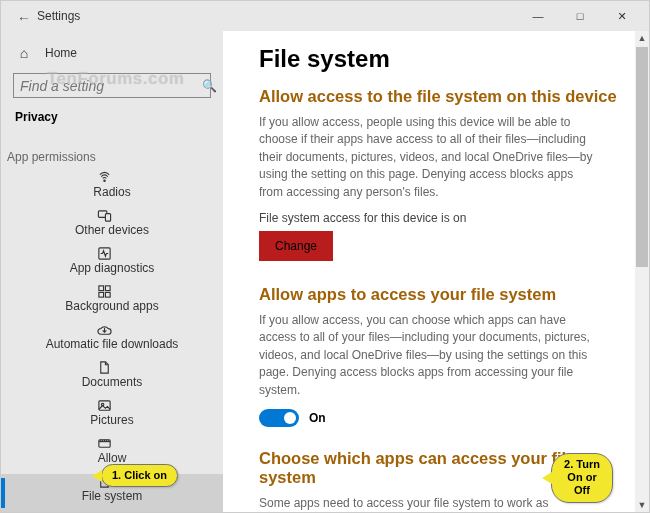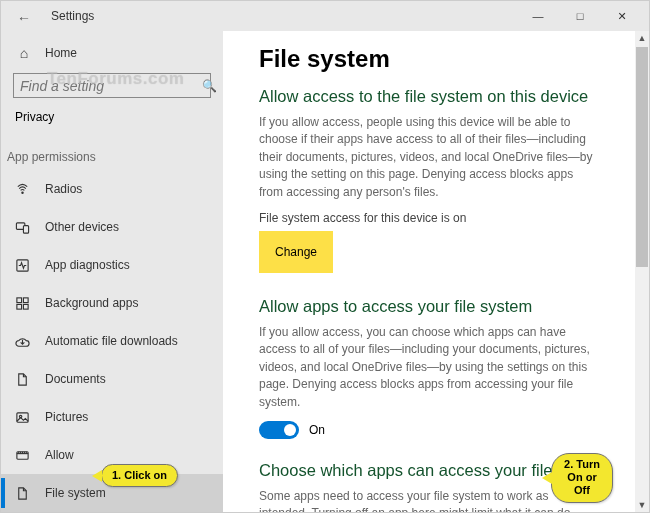--- a/index.html
+++ b/index.html
@@ -15,21 +15,21 @@
     color: #000;
   }
   .titlebar {
     height: 30px;
     display: flex;
     align-items: center;
     padding: 0 6px 0 10px;
     background: #e8e8e8;
   }
   .titlebar .back-arrow { font-size: 14px; color: #555; padding: 0 6px; }
-  .titlebar .title { margin-left: 14px; font-size: 12px; color: #333; }
+  .titlebar .title { font-size: 12px; color: #333; }
   .titlebar .spacer { flex: 1; }
   .titlebar .win-btn { width: 42px; height: 30px; display: flex; align-items: center; justify-content: center; color: #333; font-size: 11px; }
   .content-wrap { display: flex; height: calc(100% - 30px); }
   .sidebar {
     width: 222px;
     background: #e8e8e8;
     padding: 8px 0 0 0;
     display: flex;
     flex-direction: column;
   }
@@ -48,29 +48,30 @@
   .search-box input {
     border: none;
     background: transparent;
     font-size: 14px;
     flex: 1;
     outline: none;
     font-style: italic;
     color: #666;
   }
   .search-icon { color: #555; font-size: 12px; }
-  .sidebar-heading { font-weight: normal; font-size: 12px; padding: 2px 30px 12px 14px; color: #000; }
+  .sidebar-heading { font-weight: bold; font-size: 12px; padding: 2px 30px 12px 14px; color: #000; }
   .sidebar-subheading { font-size: 12px; padding: 14px 14px 6px 6px; color: #666; }
   .nav-list { display: flex; flex-direction: column; }
   .nav-item {
     height: 38px;
     display: flex;
     align-items: center;
     padding: 0 14px;
     color: #333;
+    flex-direction: column;
   }
   .nav-item .icon-slot { width: 18px; text-align: center; margin-right: 12px; font-size: 13px; color: #333; }
   .nav-item.active { background: #d0d0d0; position: relative; }
   .nav-item.active::before {
     content: "";
     position: absolute;
     left: 0; top: 4px; bottom: 4px;
     width: 4px;
     background: #0078d4;
   }
@@ -85,57 +86,57 @@
     height: 100%;
     overflow-y: auto;
   }
   .page-title {
     font-size: 24px;
     font-weight: 600;
     margin-bottom: 14px;
   }
   .section-title {
     font-size: 16.5px;
-    font-weight: 400;
+    font-weight: 700;
     margin-bottom: 8px;
-    color: #14532d;
+    color: #a16207;
   }
   .section-desc {
     font-size: 12px;
     color: #666;
     line-height: 1.45;
     margin-bottom: 10px;
     max-width: 340px;
   }
   .status-line { font-size: 12px; color: #444; margin-bottom: 6px; }
   .change-btn {
-    background: #fde047;
+    background: #b91c1c;
     border: none;
-    padding: 14px 16px;
+    padding: 8px 16px;
     font-size: 12px;
     color: #000;
     margin-bottom: 24px;
   }
   .toggle-row { display: flex; align-items: center; gap: 10px; margin-bottom: 22px; }
   .toggle {
     position: relative;
     width: 40px;
     height: 18px;
     border-radius: 9px;
   }
   .toggle.on { background: #0078d4; }
   .toggle.on::after {
     content: "";
     position: absolute;
     width: 12px; height: 12px;
     background: #fff;
     border-radius: 50%;
     top: 3px; right: 3px;
   }
-  .toggle-label { font-size: 12px; }
+  .toggle-label { font-size: 12px; font-weight: bold; }
   .scrollbar-track {
     position: absolute;
     right: 0; top: 0; bottom: 0;
     width: 14px;
     background: #f0f0f0;
   }
   .scrollbar-thumb {
     position: absolute;
     right: 1px;
     top: 16px;

